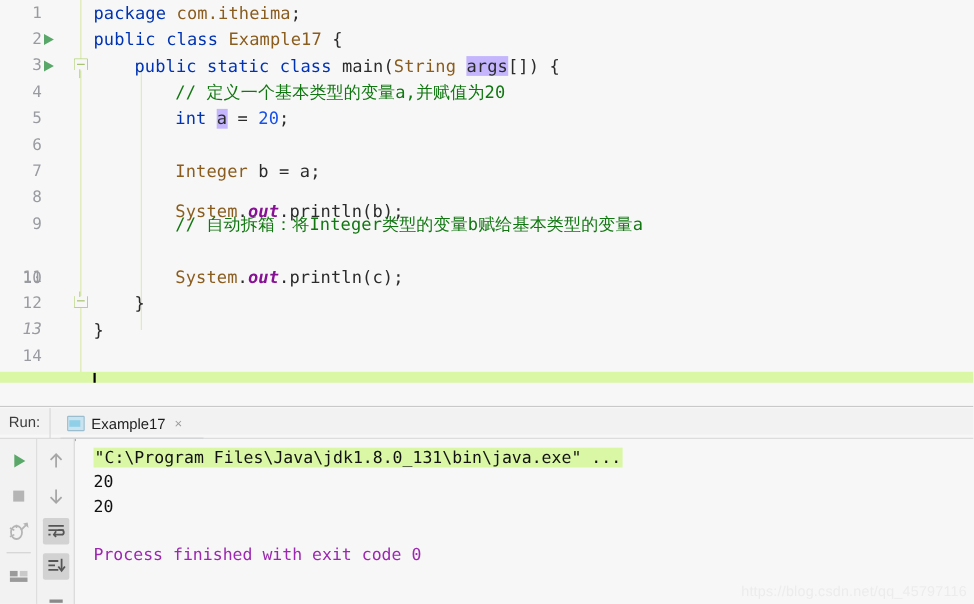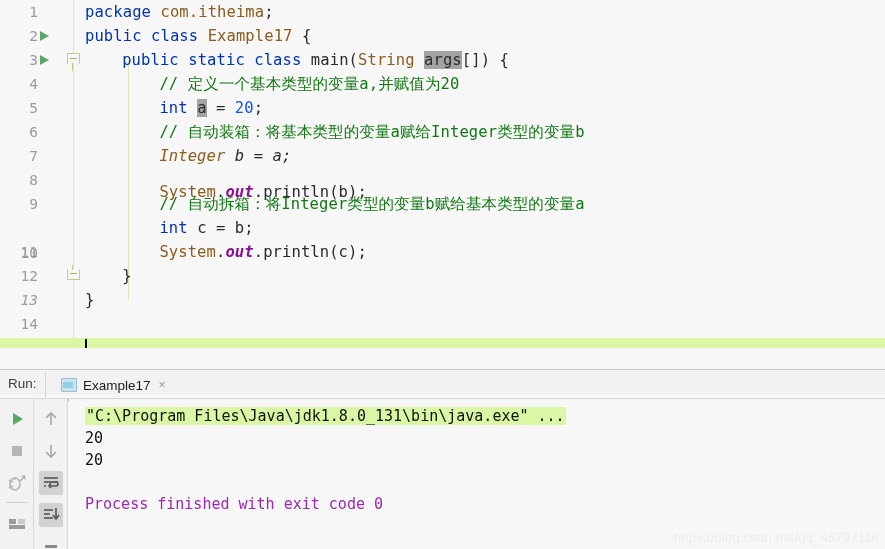--- a/index.html
+++ b/index.html
@@ -70,21 +70,21 @@
     color: #2b2b2b;
     letter-spacing: 0.1px;
   }
   .kw { color: #0033b3; font-weight: normal; }
   .cls { color: #8a5c1e; }
   .num { color: #1750eb; }
   .cmt { color: #117711; }
   .fld { color: #871094; font-style: italic; font-weight: bold; }
   .id  { color: #2b2b2b; }
   .punct { color: #2b2b2b; }
-  .hl  { background: #a3a3a3; }
+  .hl  { background: #c4b5fd; }
 
   .run-arrow {
     position: absolute;
     left: 38px;
     width: 14px; height: 24px;
   }
   .run-arrow::before {
     content: "";
     position: absolute;
     left: 2px; top: 7px;
@@ -316,29 +316,27 @@
         <div class="fold down" style="top: 48px;">
           <span class="box"></span>
           <span class="tail"></span>
         </div>
         <div class="ln ltext" style="top: 48px; left: 122.2px;"><span class="kw">public </span><span class="kw">static </span><span class="kw">class </span><span class="id">main</span><span class="punct">(</span><span class="cls">String </span><span class="hl">args</span><span class="punct">[]) {</span></div>
         <div class="ln lnum" style="top: 72px;">4</div>
         <div class="ln ltext" style="top: 72px; left: 159.4px;"><span class="cmt">// 定义一个基本类型的变量a,并赋值为20</span></div>
         <div class="ln lnum" style="top: 96px;">5</div>
         <div class="ln ltext" style="top: 96px; left: 159.4px;"><span class="kw">int </span><span class="hl">a</span><span class="punct"> = </span><span class="num">20</span><span class="punct">;</span></div>
         <div class="ln lnum" style="top: 120px;">6</div>
-        <div class="ln ltext" style="top: 120px; left: 159.4px;"><span class="cmt">// 自动装箱：将基本类型的变量a赋给Integer类型的变量b</span></div>
         <div class="ln lnum" style="top: 144px;">7</div>
-        <div class="ln ltext" style="top: 144px; left: 159.4px; font-style: italic;"><span class="cls">Integer </span><span class="id">b</span><span class="punct"> = </span><span class="id">a</span><span class="punct">;</span></div>
+        <div class="ln ltext" style="top: 144px; left: 159.4px;"><span class="cls">Integer </span><span class="id">b</span><span class="punct"> = </span><span class="id">a</span><span class="punct">;</span></div>
         <div class="ln lnum" style="top: 168px;">8</div>
         <div class="ln ltext" style="top: 180px; left: 159.4px;"><span class="cls">System</span><span class="punct">.</span><span class="fld">out</span><span class="punct">.println(</span><span class="id">b</span><span class="punct">);</span></div>
         <div class="ln lnum" style="top: 192px;">9</div>
         <div class="ln ltext" style="top: 192px; left: 159.4px;"><span class="cmt">// 自动拆箱：将Integer类型的变量b赋给基本类型的变量a</span></div>
         <div class="ln lnum" style="top: 216px; margin-top: 25px;">10</div>
-        <div class="ln ltext" style="top: 216px; left: 159.4px;"><span class="kw">int </span><span class="id">c</span><span class="punct"> = </span><span class="id">b</span><span class="punct">;</span></div>
         <div class="ln lnum" style="top: 240px;">11</div>
         <div class="ln ltext" style="top: 240px; left: 159.4px;"><span class="cls">System</span><span class="punct">.</span><span class="fld">out</span><span class="punct">.println(</span><span class="id">c</span><span class="punct">);</span></div>
         <div class="ln lnum" style="top: 264px;">12</div>
         <div class="fold up" style="top: 264px;">
           <span class="box"></span>
           <span class="tail"></span>
         </div>
         <div class="ln ltext" style="top: 264px; left: 122.2px;"><span class="punct">}</span></div>
         <div class="ln lnum" style="top: 288px; font-style: italic;">13</div>
         <div class="ln ltext" style="top: 288px; left: 85px;"><span class="punct">}</span></div>

